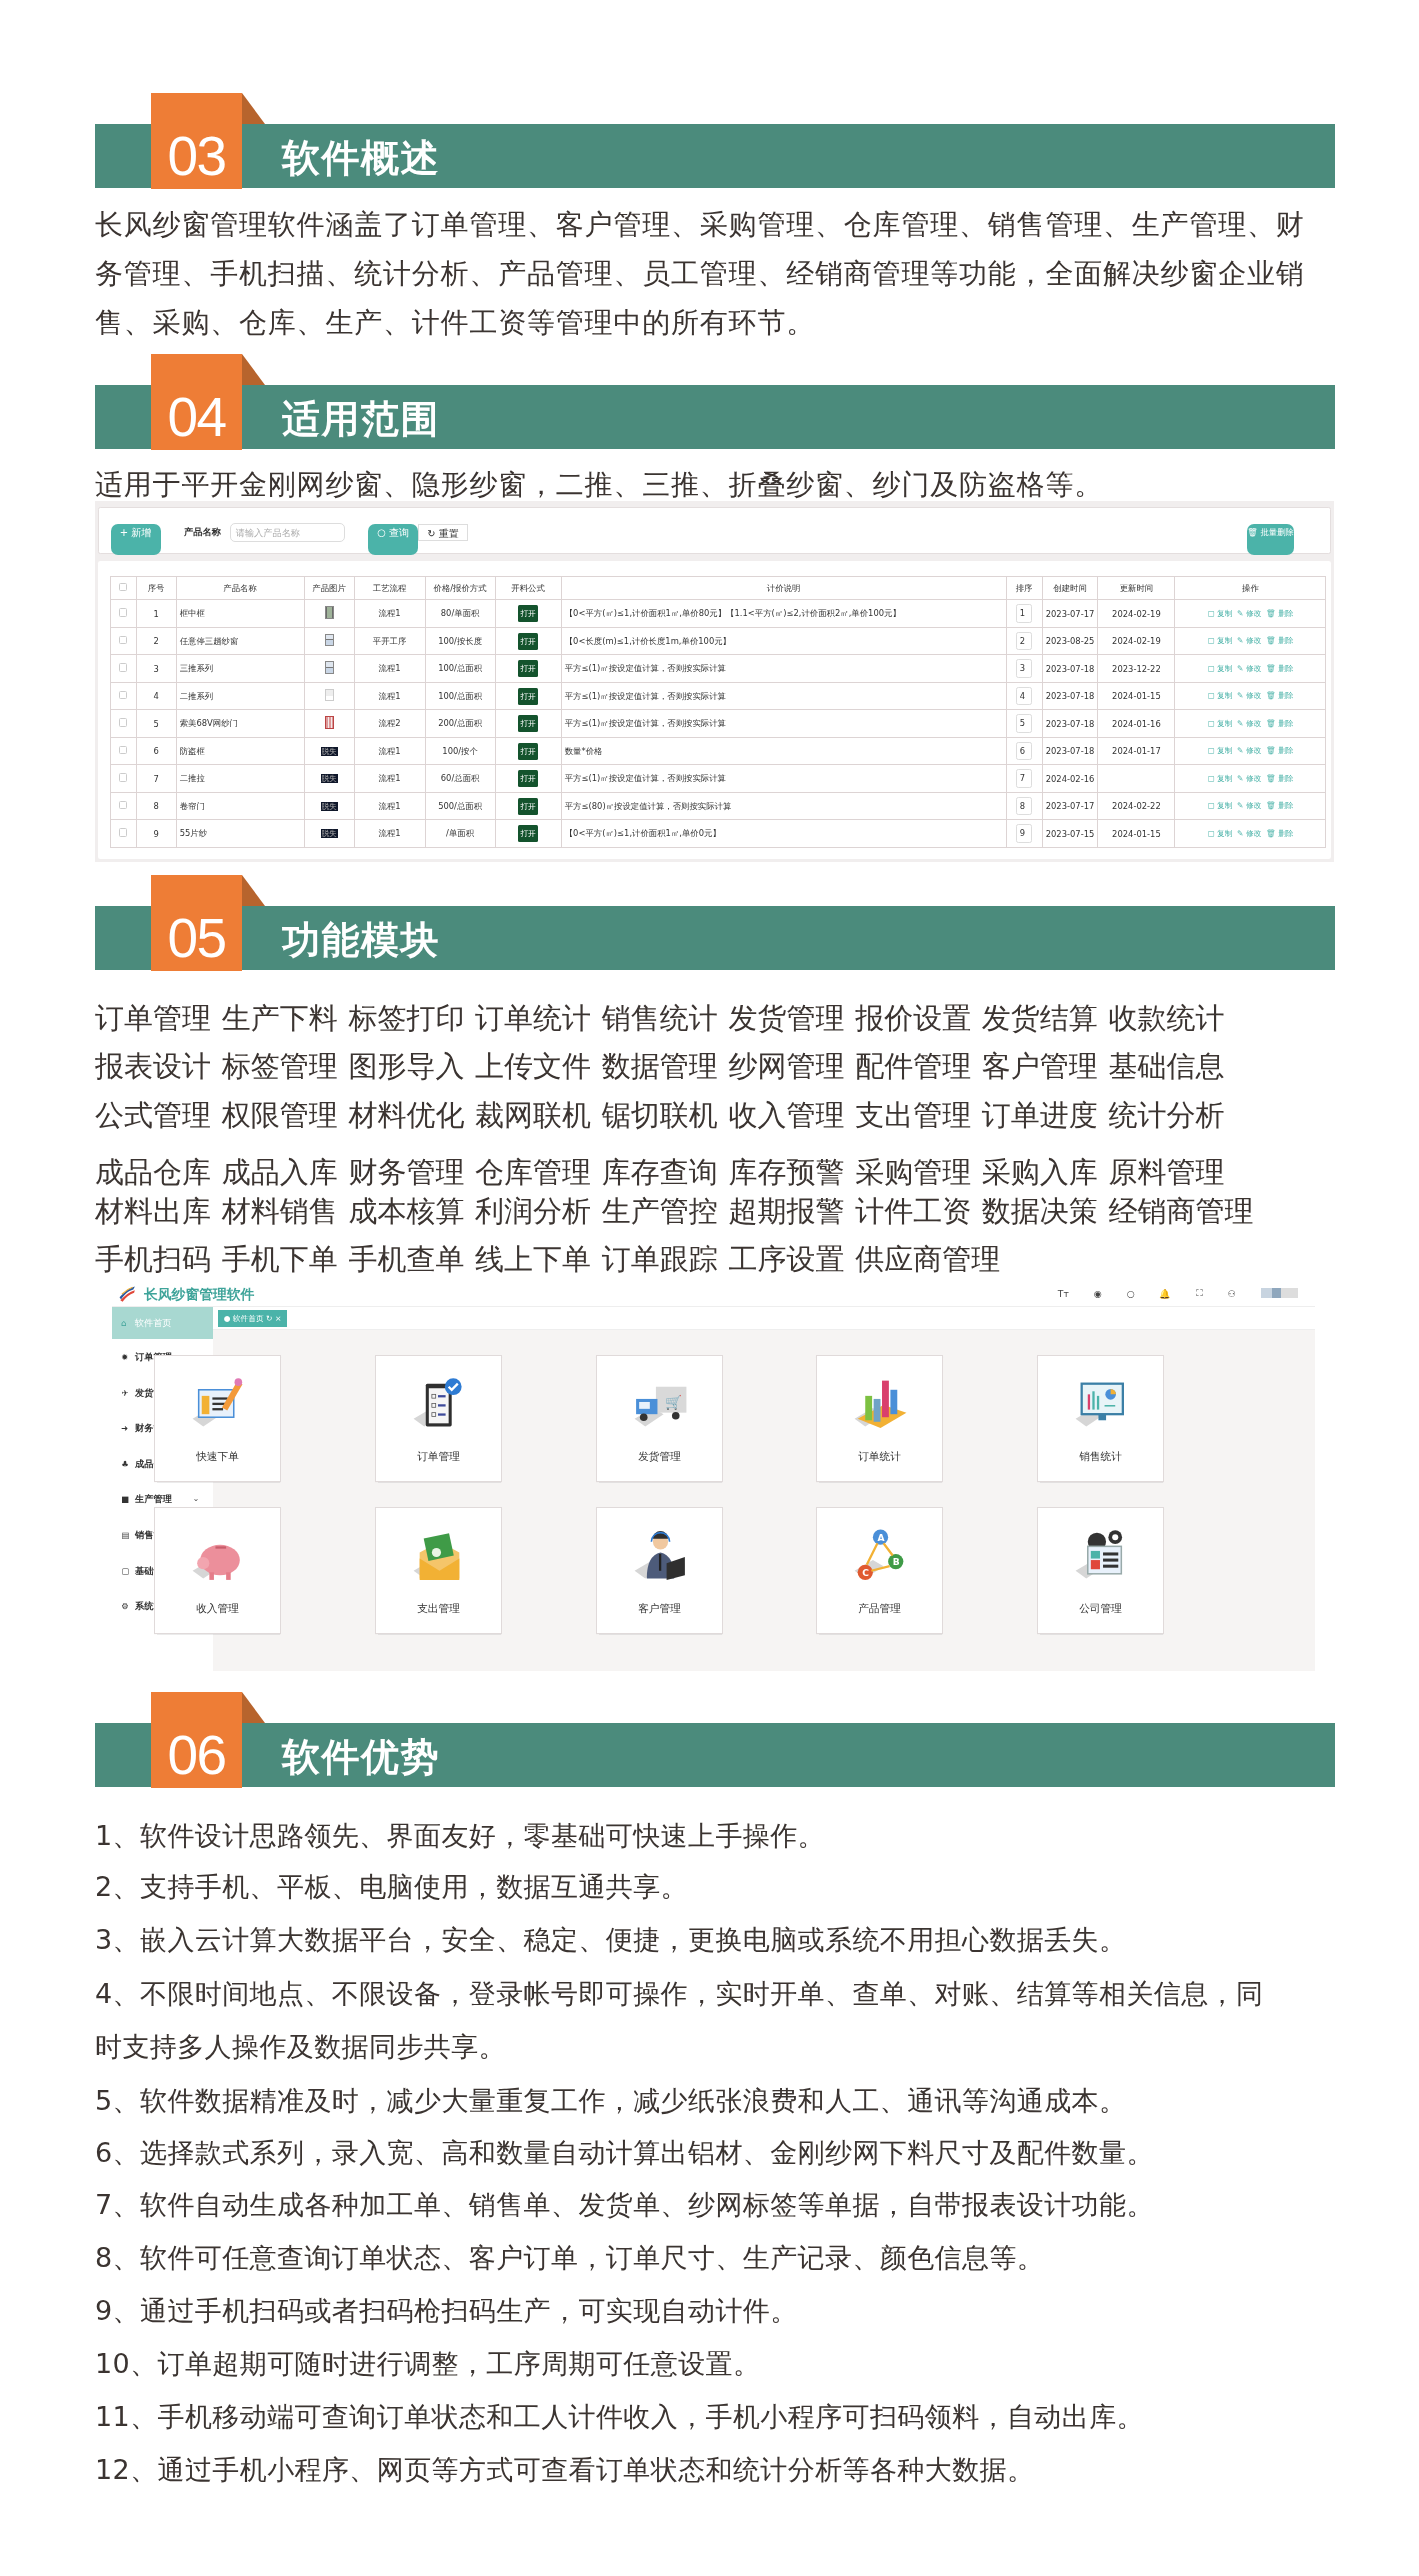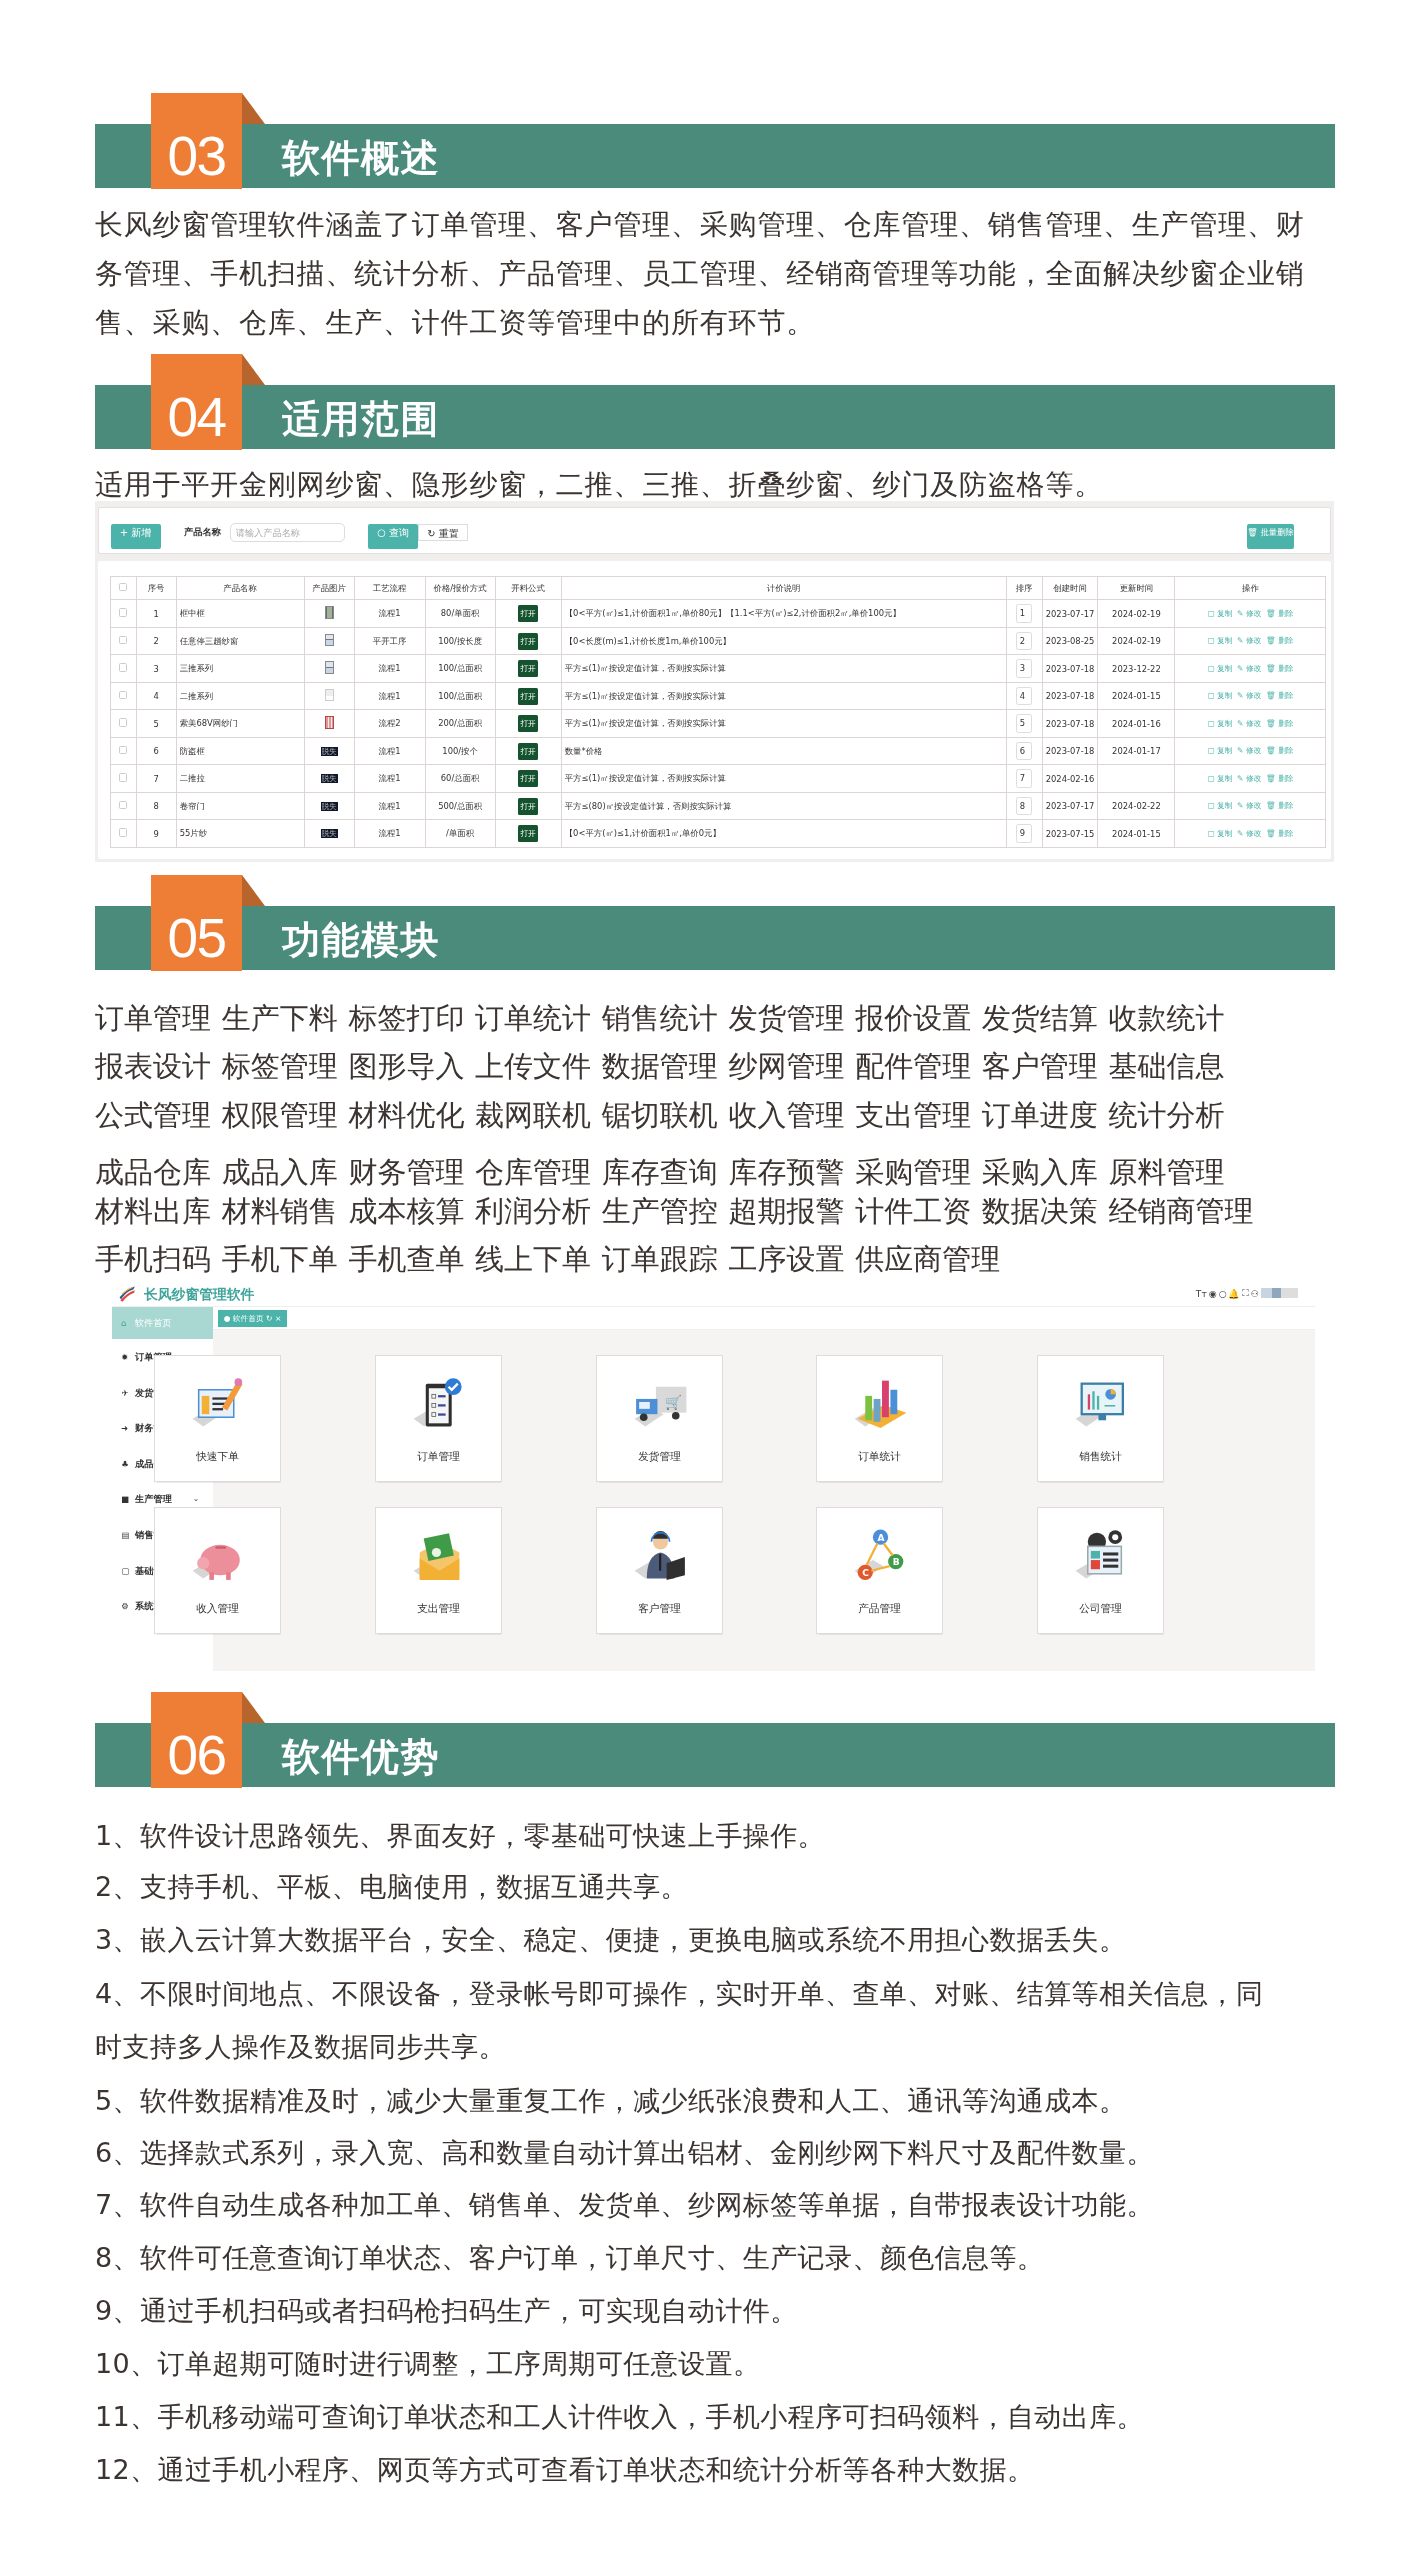--- a/index.html
+++ b/index.html
@@ -15,21 +15,21 @@
   .sec-num { position: absolute; left: 56px; top: 1.5px; width: 91px; height: 61px; line-height: 61px;
              text-align: center; color: #fff; font-family: "Liberation Sans", sans-serif; font-size: 55px; letter-spacing: -1.5px; }
   .sec-title { position: absolute; left: 187px; top: 0; height: 64px; line-height: 69px; color: #fff; font-size: 38px; font-weight: bold; letter-spacing: 1.5px; }
 
   
   .para { position: absolute; left: 95px; width: 1255px; font-size: 28px; line-height: 49px; color: #3b3431; letter-spacing: 0.8px; }
 
   
   .tbl-shot { position: absolute; left: 95px; top: 501px; width: 1239px; height: 361px; background: #f1eeee; }
   .toolbar { position: absolute; left: 3.1px; top: 6.1px; width: 1233px; height: 47px; background: #fff; border: 0.8px solid #e4dede; border-radius: 2.3px; }
-  .btn-teal { position: absolute; background: #4bb3a9; color: #fff; font-size: 10px; height: 25px; line-height: 17px; border-radius: 2px; text-align: center; }
+  .btn-teal { position: absolute; background: #4bb3a9; color: #fff; font-size: 10px; height: 31px; line-height: 17px; border-radius: 7px; text-align: center; }
   .btn-white { position: absolute; background: #fff; color: #333; font-size: 10px; height: 17px; line-height: 17px; border: 0.8px solid #ddd; text-align: center; }
   .tb-label { position: absolute; font-size: 9.2px; color: #333; font-weight: bold; line-height: 17px; }
   .tb-input { position: absolute; height: 18.4px; border: 0.8px solid #ddd; border-radius: 5px; font-size: 9.2px; color: #aaa; padding-left: 4.6px; line-height: 17px; background: #fff; }
   .tbl-panel { position: absolute; left: 3.1px; top: 60px; width: 1233px; height: 298px; background: #fff; border-radius: 2.3px; }
   table.prod { position: absolute; left: 11.5px; top: 15.3px; border-collapse: collapse; font-size: 8.4px; color: #333; }
   table.prod th, table.prod td { border: 0.8px solid #ddd4d4; height: 27.5px; text-align: center; padding: 0 3.1px; white-space: nowrap; overflow: hidden; }
   table.prod th { height: 23px; font-weight: normal; color: #333; }
   table.prod td.left { text-align: left; }
   .cb { display: inline-block; width: 7.7px; height: 8.4px; border: 0.8px solid #ccc; border-radius: 1.5px; background: #fff; }
   .open-btn { display: inline-block; width: 20px; height: 17px; line-height: 17px; background: #14532d; color: #fff; font-size: 7.7px; border-radius: 1.5px; }
@@ -44,21 +44,21 @@
 
   
   .func-row { position: absolute; left: 95px; font-size: 29px; color: #3b3431; white-space: nowrap; }
   .func-row span { display: inline-block; margin-right: 10.7px; }
 
   
   .app { position: absolute; left: 112px; top: 1281px; width: 1203px; height: 390px; background: #f6f4f3; }
   .app-header { position: absolute; left: 0; top: 0; width: 100%; height: 26px; background: #fff; border-bottom: 0.8px solid #eee; }
   .app-logo { position: absolute; left: 6.1px; top: 3.8px; width: 18.4px; height: 18.4px; }
   .app-name { position: absolute; left: 32px; top: 3.1px; font-size: 13.8px; color: #3fa49a; font-weight: bold; line-height: 20px; }
-  .hdr-icons { position: absolute; right: 17px; top: 6.1px; display: flex; gap: 2px; align-items: center; font-size: 9.2px; color: #444; }
+  .hdr-icons { position: absolute; right: 17px; top: 6.1px; display: flex; gap: 25px; align-items: center; font-size: 9.2px; color: #444; }
   .hdr-avatar { width: 37px; height: 10.7px; background: linear-gradient(90deg,#c8d4e0 0 30%,#8fa7bd 30% 55%,#ddd 55% 100%); }
   .sidebar { position: absolute; left: 0; top: 26px; width: 101px; height: 364px; background: #fff; }
   .side-item { position: absolute; left: 0; width: 101px; height: 36px; line-height: 36px; font-size: 9.2px; color: #333; padding-left: 9.2px; font-weight: bold; }
   .side-item.active { background: #a8d8d1; color: #fff; font-weight: normal; top: 0; height: 32px; line-height: 32px; }
   .side-item .ic { display: inline-block; width: 10.7px; color: #333; font-size: 8.4px; }
   .side-item.active .ic { color: #3fa49a; }
   .side-item .chev { position: absolute; right: 13.8px; top: 0; font-size: 7.7px; color: #555; }
   .tabbar { position: absolute; left: 101px; top: 26px; width: 1102px; height: 23px; background: #fff; border-bottom: 0.8px solid #eee; }
   .tab { position: absolute; left: 4.6px; top: 3.1px; height: 17px; line-height: 17px; padding: 0 6.1px; background: #4bb3a9; color: #fff; font-size: 7.7px; }
   .card { position: absolute; width: 127px; height: 127px; background: #fff; border: 0.8px solid #e0dada; box-shadow: 0 0.8px 0.8px rgba(0,0,0,0.08); }

